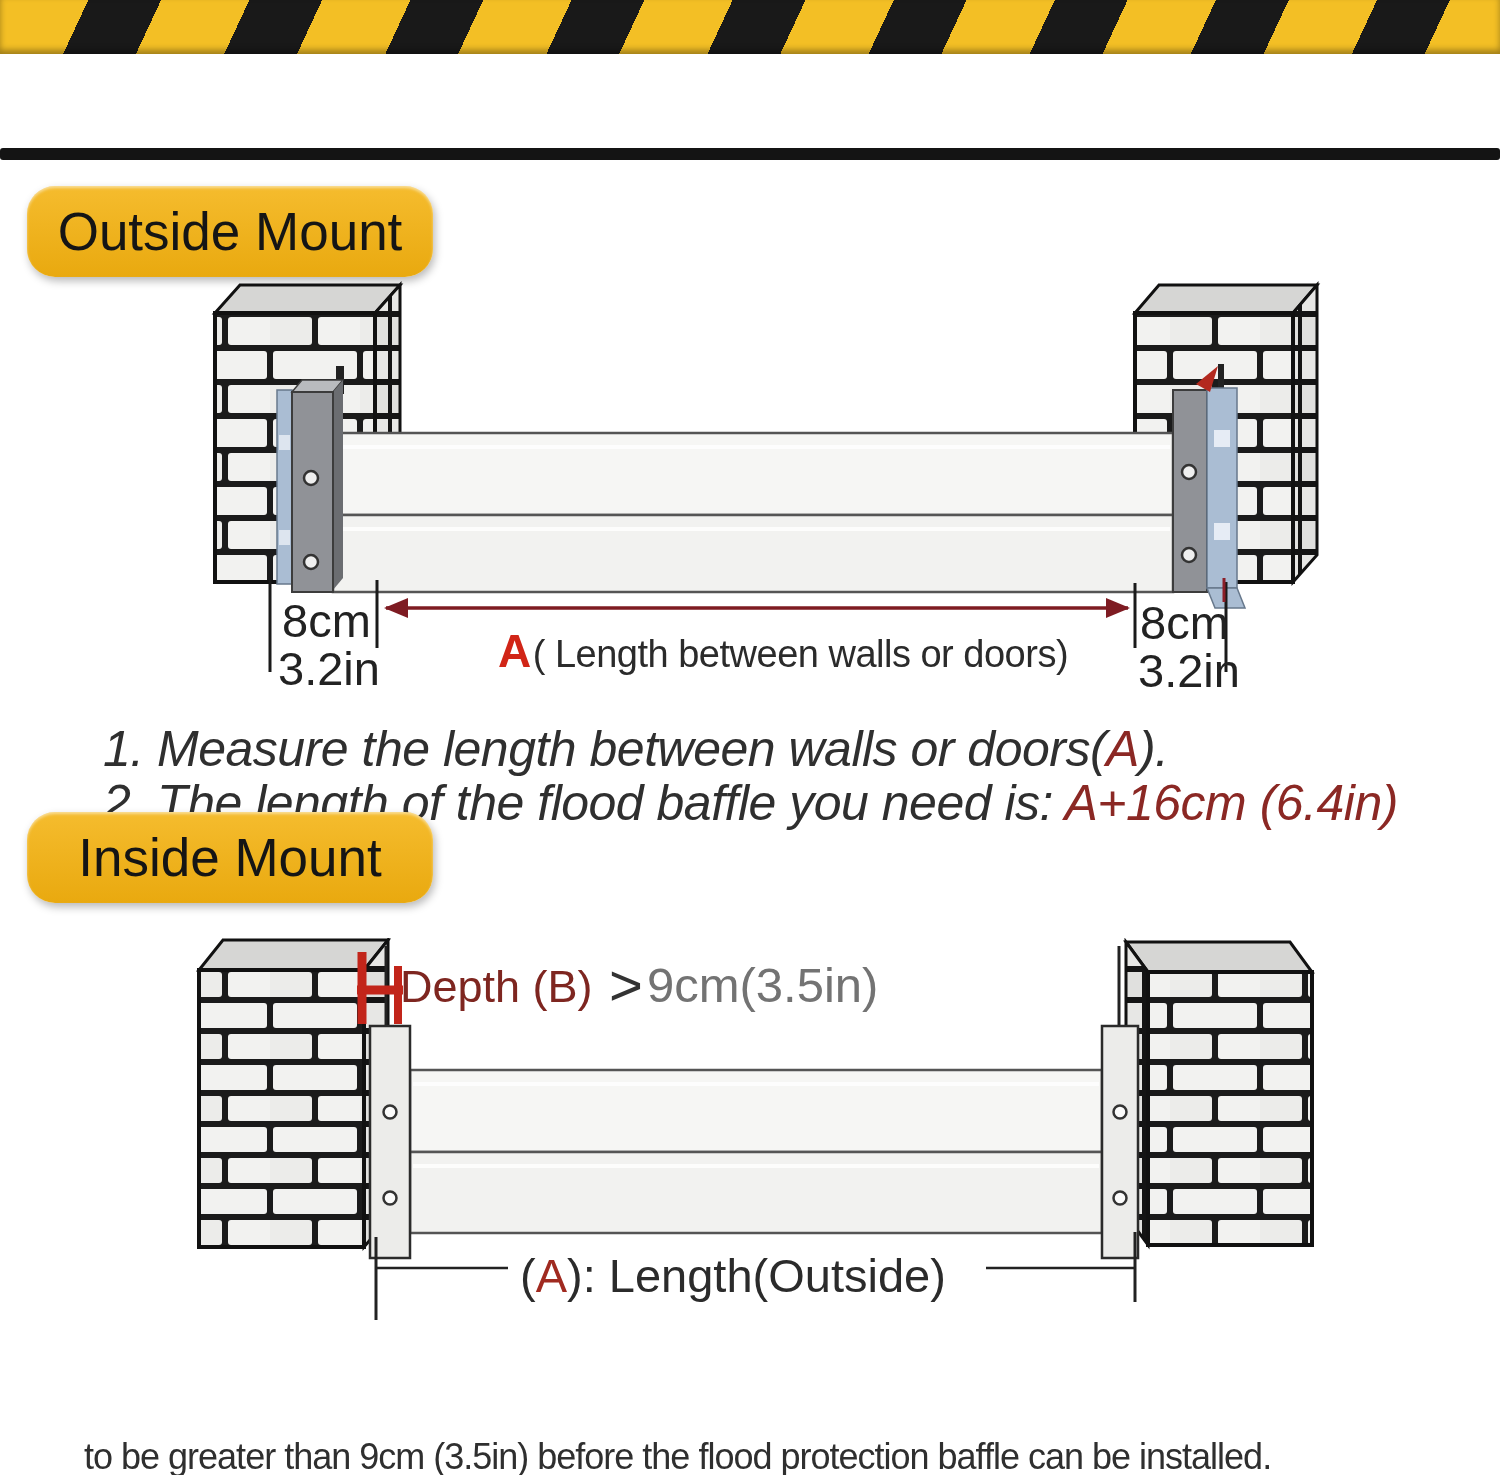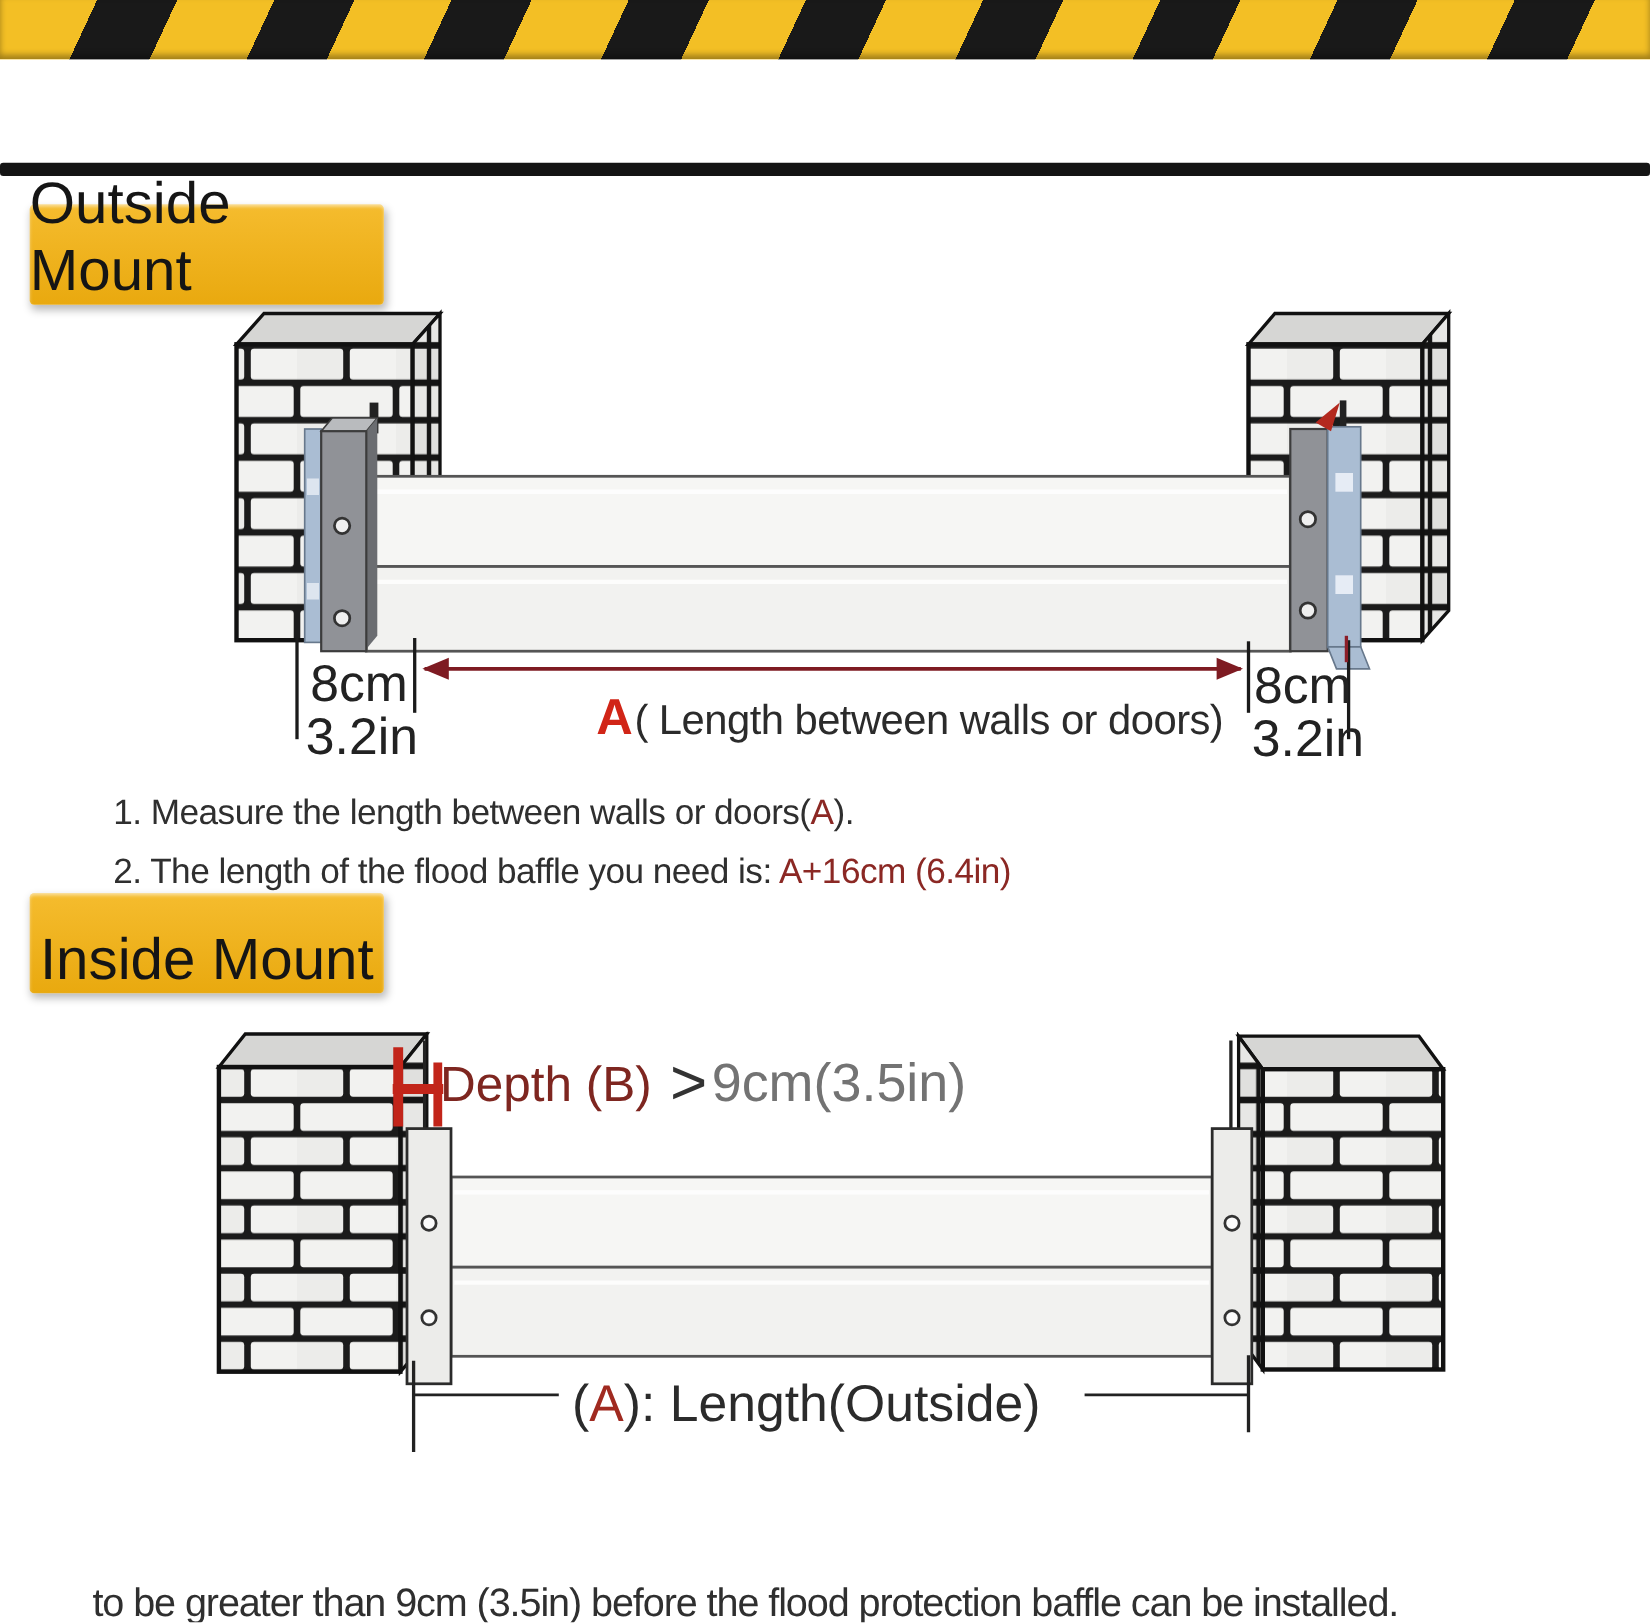--- a/index.html
+++ b/index.html
@@ -20,41 +20,41 @@
     border-bottom:2px solid #9a9a9a;
   }
   .title-band h1{
     margin:0;font-size:65px;font-weight:bold;color:#121212;letter-spacing:-1px;
     transform:scaleX(.96);white-space:nowrap;
     text-shadow:2px 3px 2px rgba(90,90,90,.55),-1px -1px 0 rgba(255,255,255,.9);
   }
   .black-bar{position:absolute;left:0;top:148px;width:1500px;height:12px;background:#141414;border-radius:3px;}
   
   .badge{
-    position:absolute;width:322px;height:91px;border-radius:4px;
+    position:absolute;width:406px;height:91px;border-radius:28px;
     background:linear-gradient(180deg,#F5BC2E,#E9A90F);
-    display:flex;align-items:flex-end;justify-content:center;
+    display:flex;align-items:center;justify-content:center;
     font-size:53px;color:#151515;
     box-shadow:2px 4px 8px rgba(0,0,0,.28), inset 0 2px 3px rgba(255,255,255,.5);
   }
   .badge-outside{left:27px;top:186px;}
   .badge-inside{left:27px;top:812px;}
   
   .diag1{position:absolute;left:0;top:280px;width:1500px;height:410px;}
   .diag2{position:absolute;left:0;top:938px;width:1500px;height:387px;}
   
   .measure{position:absolute;font-size:47px;color:#222;white-space:nowrap;}
   .m-left-cm{left:282px;top:593px;}
   .m-left-in{left:278px;top:641px;}
   .m-right-cm{left:1140px;top:595px;}
   .m-right-in{left:1138px;top:643px;}
-  .span-label{position:absolute;left:498px;top:624px;font-size:38px;color:#2b2b2b;letter-spacing:-.5px;white-space:nowrap;margin-left:44px;}
+  .span-label{position:absolute;left:498px;top:624px;font-size:38px;color:#2b2b2b;letter-spacing:-.5px;white-space:nowrap;}
   .span-label .big-a{font-size:46px;font-weight:bold;color:#D12517;margin-right:2px;}
   .step{position:absolute;white-space:nowrap;color:#2f2f2f;}
-  .o-step{font-size:32px;letter-spacing:-.5px;}
+  .o-step{font-size:50px;letter-spacing:-.5px;font-style:italic;}
   .o-step1{left:103px;top:720px;}
   .o-step2{left:103px;top:774px;}
   .red-txt{color:#8B2824;}
   .depth-label{position:absolute;left:400px;top:948px;white-space:nowrap;font-size:45px;color:#7E2620;}
   .depth-label .gt{font-size:58px;color:#333;position:relative;top:3px;margin:0 4px;}
   .depth-label .d-val{font-size:49px;color:#737373;}
   .len-label{position:absolute;left:520px;top:1248px;font-size:47px;color:#2b2b2b;white-space:nowrap;}
   .len-label .a-red{color:#A02A20;}
   .i-step{font-size:35px;letter-spacing:-.5px;}
   .i-step1{left:98px;top:1338px;}

